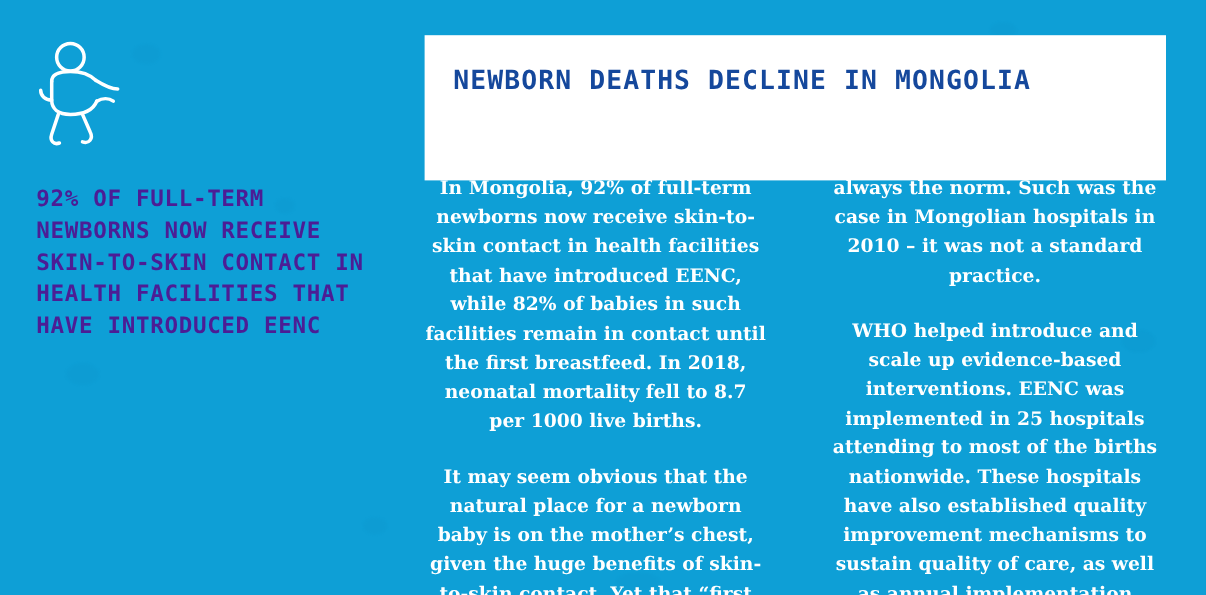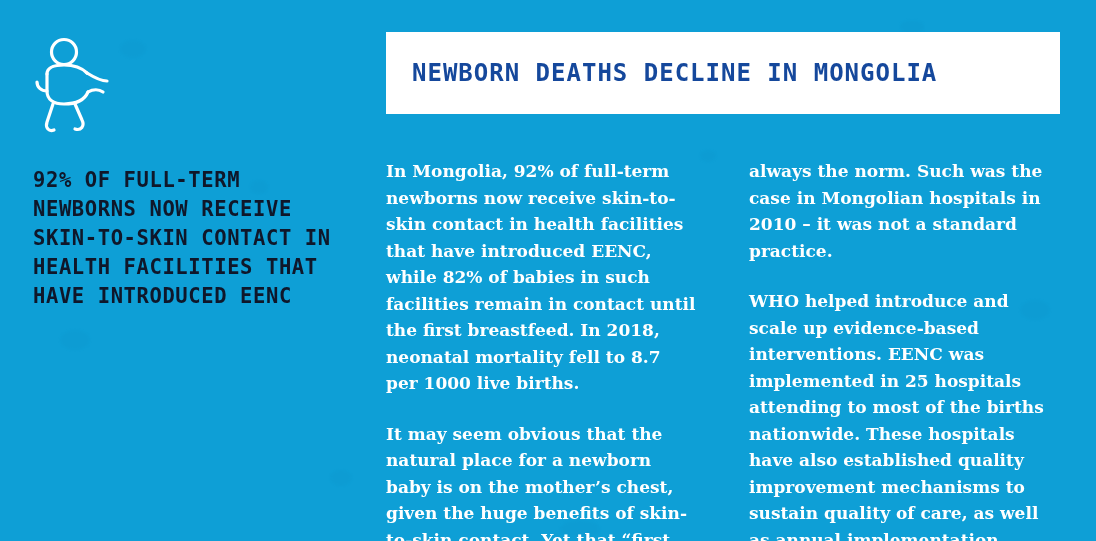--- a/index.html
+++ b/index.html
@@ -41,36 +41,36 @@
     top: 36px;
     width: 310px;
   }
   .baby-icon {
     width: 90px;
     height: 100px;
     display: block;
   }
   .left-headline {
     margin-top: 30px;
-    color: #0f172a;
+    color: #4c1d95;
     font-family: "DejaVu Sans Mono", monospace;
     font-size: 20.5px;
     line-height: 1.42;
     letter-spacing: 0.6px;
     font-weight: 600;
     text-transform: uppercase;
   }
 
   
   .title-card {
     position: absolute;
     left: 386px;
     top: 32px;
     width: 674px;
-    height: 82px;
+    height: 132px;
     background: #ffffff;
     box-sizing: border-box;
     padding: 26px 26px 0 26px;
   }
   .title-text {
     color: #15489c;
     font-family: "DejaVu Sans Mono", monospace;
     font-size: 24px;
     font-weight: 700;
     line-height: 1.28;
@@ -91,20 +91,21 @@
   .body-col {
     width: 311px;
   }
   .body-col p {
     margin: 0 0 24px 0;
     color: #ffffff;
     font-family: "DejaVu Serif", serif;
     font-weight: bold;
     font-size: 17px;
     line-height: 1.56;
+    text-align: center;
   }
   .body-col p:last-child {
     margin-bottom: 0;
   }
 </style>
 </head>
 <body>
 
 <div class="page">
 

